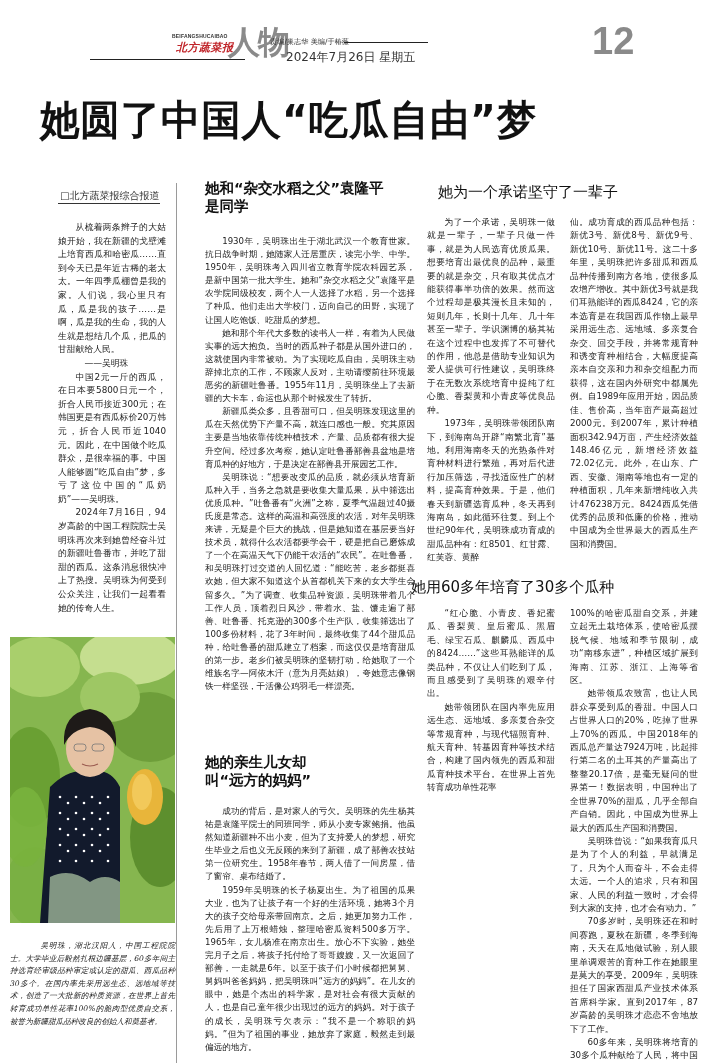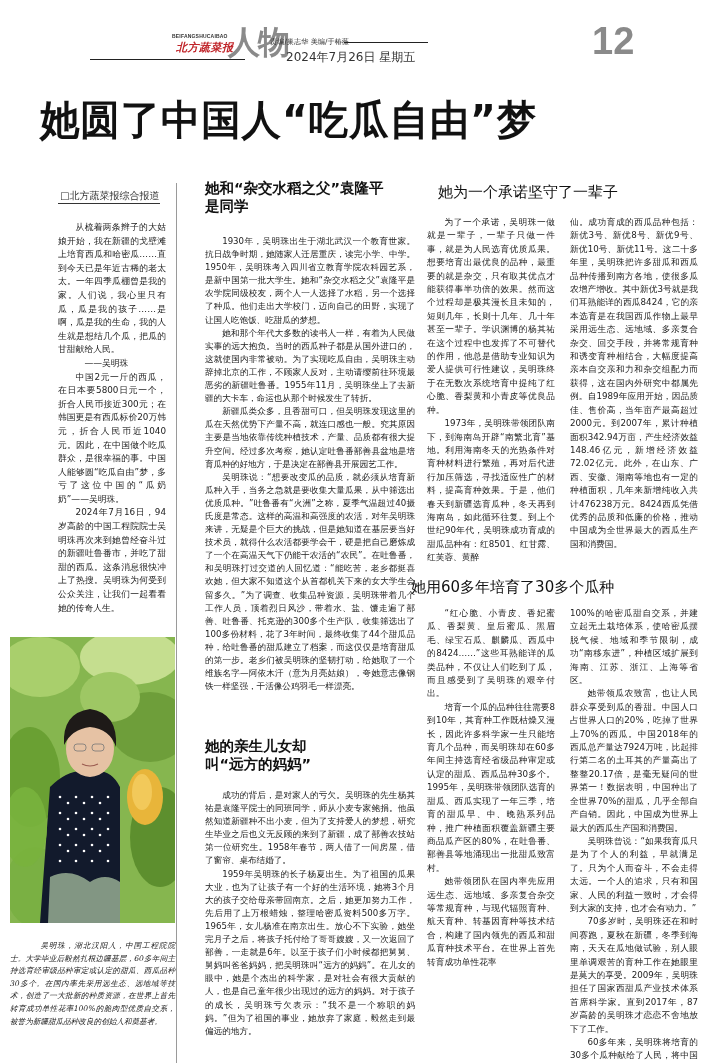--- a/index.html
+++ b/index.html
@@ -136,41 +136,40 @@
 <div class="mid-col" style="top:180px;">
   <h2 class="sub-h" style="width:180px; margin-bottom:20px;">她和“杂交水稻之父”袁隆平是同学</h2>
   <div class="body">
     <p>1930年，吴明珠出生于湖北武汉一个教育世家。抗日战争时期，她随家人迁居重庆，读完小学、中学。1950年，吴明珠考入四川省立教育学院农科园艺系，是新中国第一批大学生。她和“杂交水稻之父”袁隆平是农学院同级校友，两个人一人选择了水稻，另一个选择了种瓜。他们走出大学校门，迈向自己的田野，实现了让国人吃饱饭、吃甜瓜的梦想。</p>
     <p>她和那个年代大多数的读书人一样，有着为人民做实事的远大抱负。当时的西瓜种子都是从国外进口的，这就使国内非常被动。为了实现吃瓜自由，吴明珠主动辞掉北京的工作，不顾家人反对，主动请缨前往环境最恶劣的新疆吐鲁番。1955年11月，吴明珠坐上了去新疆的大卡车，命运也从那个时候发生了转折。</p>
     <p>新疆瓜类众多，且香甜可口，但吴明珠发现这里的瓜在天然优势下产量不高，就连口感也一般。究其原因主要是当地依靠传统种植技术，产量、品质都有很大提升空间。经过多次考察，她认定吐鲁番鄯善县盆地是培育瓜种的好地方，于是决定在鄯善县开展园艺工作。</p>
     <p>吴明珠说：“想要改变瓜的品质，就必须从培育新瓜种入手，当务之急就是要收集大量瓜果，从中筛选出优质瓜种。”吐鲁番有“火洲”之称，夏季气温超过40摄氏度是常态。这样的高温和高强度的农活，对年吴明珠来讲，无疑是个巨大的挑战，但是她知道在基层要当好技术员，就得什么农活都要学会干，硬是把自己磨炼成了一个在高温天气下仍能干农活的“农民”。在吐鲁番，和吴明珠打过交道的人回忆道：“能吃苦，老乡都挺喜欢她，但大家不知道这个从首都机关下来的女大学生会留多久。”为了调查、收集品种资源，吴明珠带着几个工作人员，顶着烈日风沙，带着水、盐、馕走遍了鄯善、吐鲁番、托克逊的300多个生产队，收集筛选出了100多份材料，花了3年时间，最终收集了44个甜瓜品种，给吐鲁番的甜瓜建立了档案，而这仅仅是培育甜瓜的第一步。老乡们被吴明珠的坚韧打动，给她取了一个维族名字—阿依木汗（意为月亮姑娘），夸她意志像钢铁一样坚强，干活像公鸡羽毛一样漂亮。</p>
   </div>
 </div>
 
-<div class="mid-col" style="top:738px;">
+<div class="mid-col" style="top:754px;">
   <h2 class="sub-h" style="width:120px; margin-bottom:16px;">她的亲生儿女却叫“远方的妈妈”</h2>
   <div class="body">
     <p>成功的背后，是对家人的亏欠。吴明珠的先生杨其祐是袁隆平院士的同班同学，师从小麦专家鲍捐。他虽然知道新疆种不出小麦，但为了支持爱人的梦想，研究生毕业之后也义无反顾的来到了新疆，成了鄯善农技站第一位研究生。1958年春节，两人借了一间房屋，借了窗帘、桌布结婚了。</p>
     <p>1959年吴明珠的长子杨夏出生。为了祖国的瓜果大业，也为了让孩子有一个好的生活环境，她将3个月大的孩子交给母亲带回南京。之后，她更加努力工作，先后用了上万根蜡烛，整理哈密瓜资料500多万字。1965年，女儿杨准在南京出生。放心不下实验，她坐完月子之后，将孩子托付给了哥哥嫂嫂，又一次返回了鄯善，一走就是6年。以至于孩子们小时候都把舅舅、舅妈叫爸爸妈妈，把吴明珠叫“远方的妈妈”。在儿女的眼中，她是个杰出的科学家，是对社会有很大贡献的人，也是自己童年很少出现过的远方的妈妈。对于孩子的成长，吴明珠亏欠表示：“我不是一个称职的妈妈。”但为了祖国的事业，她放弃了家庭，毅然走到最偏远的地方。</p>
   </div>
 </div>
 
 <h2 class="right-h" style="left:438px; top:183px;text-align:center;">她为一个承诺坚守了一辈子</h2>
 <div class="rcol" style="left:427px; top:216px;">
   <p>为了一个承诺，吴明珠一做就是一辈子，一辈子只做一件事，就是为人民选育优质瓜果。想要培育出最优良的品种，最重要的就是杂交，只有取其优点才能获得事半功倍的效果。然而这个过程却是极其漫长且未知的，短则几年，长则十几年、几十年甚至一辈子。学识渊博的杨其祐在这个过程中也发挥了不可替代的作用，他总是借助专业知识为爱人提供可行性建议，吴明珠终于在无数次系统培育中提纯了红心脆、香梨黄和小青皮等优良品种。</p>
   <p>1973年，吴明珠带领团队南下，到海南岛开辟“南繁北育”基地。利用海南冬天的光热条件对育种材料进行繁殖，再对后代进行加压筛选，寻找适应性广的材料，提高育种效果。于是，他们春天到新疆选育瓜种，冬天再到海南岛，如此循环往复。到上个世纪90年代，吴明珠成功育成的甜瓜品种有：红8501、红甘露、红芙蓉、黄醉</p>
 </div>
 <div class="rcol" style="left:570px; top:216px;">
   <p style="text-indent:0;">仙。成功育成的西瓜品种包括：新优3号、新优8号、新优9号、新优10号、新优11号。这二十多年里，吴明珠把许多甜瓜和西瓜品种传播到南方各地，使很多瓜农增产增收。其中新优3号就是我们耳熟能详的西瓜8424，它的亲本选育是在我国西瓜作物上最早采用远生态、远地域、多亲复合杂交、回交手段，并将常规育种和诱变育种相结合，大幅度提高亲本自交亲和力和杂交组配力而获得，这在国内外研究中都属先例。自1989年应用开始，因品质佳、售价高，当年亩产最高超过2000元。到2007年，累计种植面积342.94万亩，产生经济效益148.46亿元，新增经济效益72.02亿元。此外，在山东、广西、安徽、湖南等地也有一定的种植面积，几年来新增纯收入共计476238万元。8424西瓜凭借优秀的品质和低廉的价格，推动中国成为全世界最大的西瓜生产国和消费国。</p>
 </div>
 
 <h2 class="right-h" style="left:411px; top:578px;">她用60多年培育了30多个瓜种</h2>
 <div class="rcol" style="left:427px; top:607px;">
   <p>“红心脆、小青皮、香妃蜜瓜、香梨黄、皇后蜜瓜、黑眉毛、绿宝石瓜、麒麟瓜、西瓜中的8424……”这些耳熟能详的瓜类品种，不仅让人们吃到了瓜，而且感受到了吴明珠的艰辛付出。</p>
-  <p>培育一个瓜的品种往往需要8到10年，其育种工作既枯燥又漫长，因此许多科学家一生只能培育几个品种，而吴明珠却在60多年间主持选育经省级品种审定或认定的甜瓜、西瓜品种30多个。1995年，吴明珠带领团队选育的甜瓜、西瓜实现了一年三季，培育的甜瓜早、中、晚熟系列品种，推广种植面积覆盖新疆主要商品瓜产区的80%，在吐鲁番、鄯善县等地涌现出一批甜瓜致富村。</p>
   <p>她带领团队在国内率先应用远生态、远地域、多亲复合杂交等常规育种，与现代辐照育种、航天育种、转基因育种等技术结合，构建了国内领先的西瓜和甜瓜育种技术平台。在世界上首先转育成功单性花率</p>
 </div>
 <div class="rcol" style="left:570px; top:607px;">
   <p style="text-indent:0;">100%的哈密瓜甜自交系，并建立起无土栽培体系，使哈密瓜摆脱气候、地域和季节限制，成功“南移东进”，种植区域扩展到海南、江苏、浙江、上海等省区。</p>
   <p>她带领瓜农致富，也让人民群众享受到瓜的香甜。中国人口占世界人口的20%，吃掉了世界上70%的西瓜。中国2018年的西瓜总产量达7924万吨，比起排行第二名的土耳其的产量高出了整整20.17倍，是毫无疑问的世界第一！数据表明，中国种出了全世界70%的甜瓜，几乎全部自产自销。因此，中国成为世界上最大的西瓜生产国和消费国。</p>
   <p>吴明珠曾说：“如果我育瓜只是为了个人的利益，早就满足了。只为个人而奋斗，不会走得太远。一个人的追求，只有和国家、人民的利益一致时，才会得到大家的支持，也才会有动力。”</p>
   <p>70多岁时，吴明珠还在和时间赛跑，夏秋在新疆，冬季到海南，天天在瓜地做试验，别人眼里单调艰苦的育种工作在她眼里是莫大的享受。2009年，吴明珠担任了国家西甜瓜产业技术体系首席科学家。直到2017年，87岁高龄的吴明珠才恋恋不舍地放下了工作。</p>
   <p>60多年来，吴明珠将培育的30多个瓜种献给了人民，将中国特色的甜瓜和完整的育种创新体系推向了世界。</p>
 </div>
 

